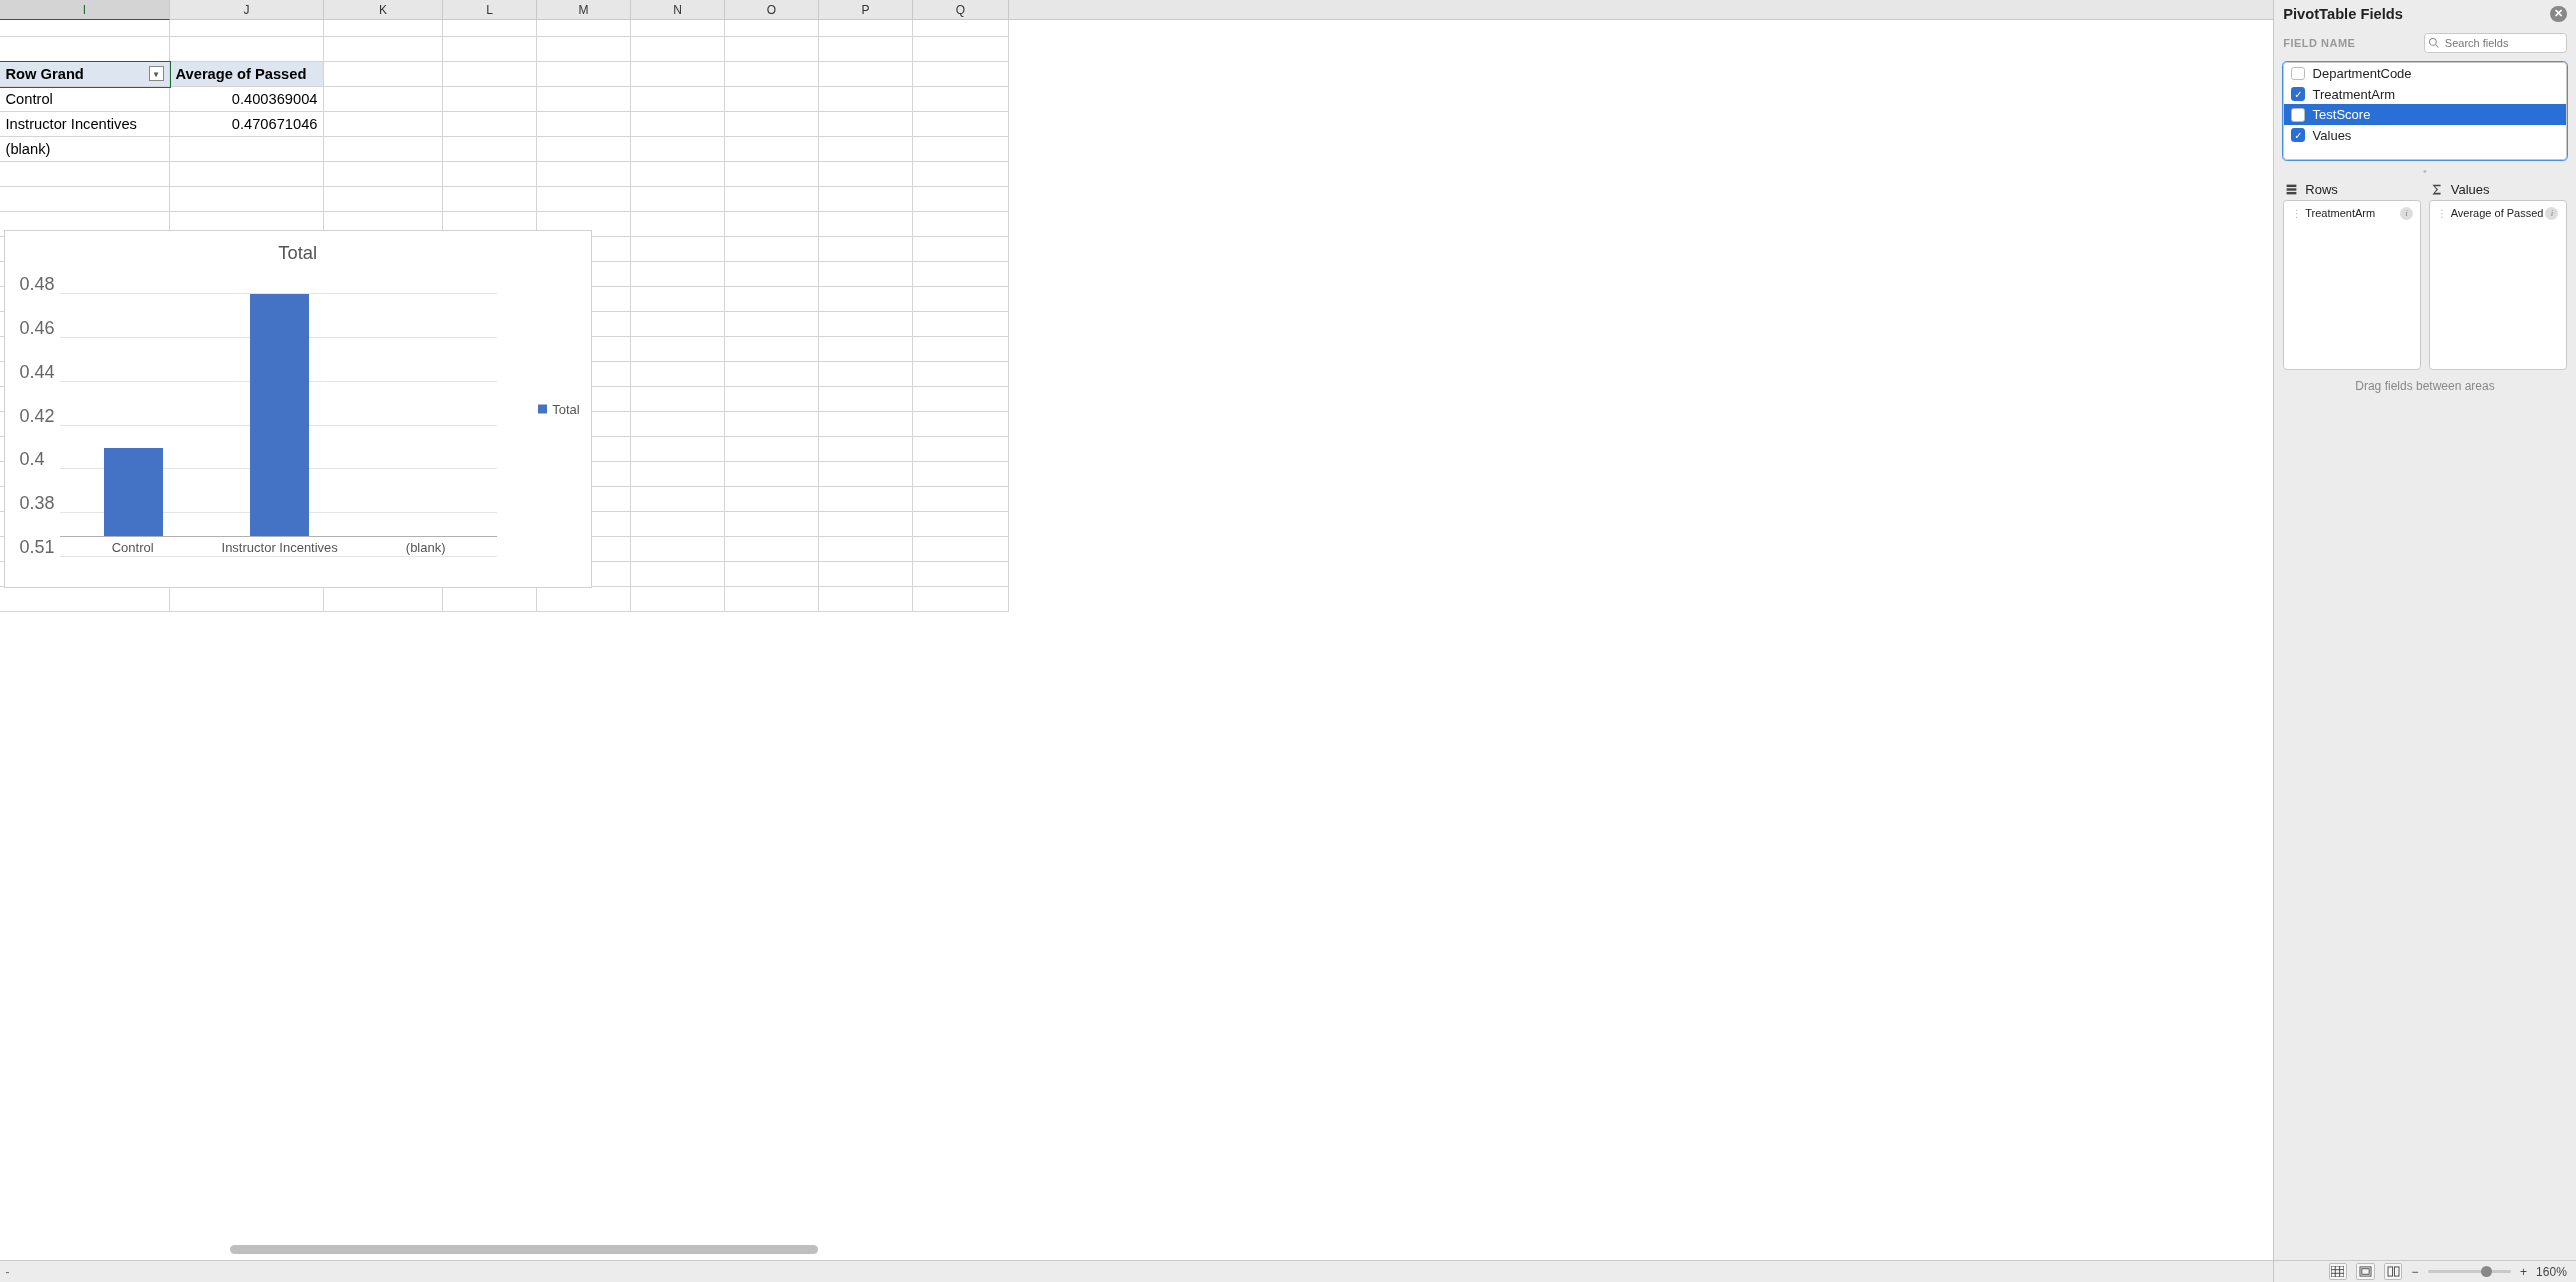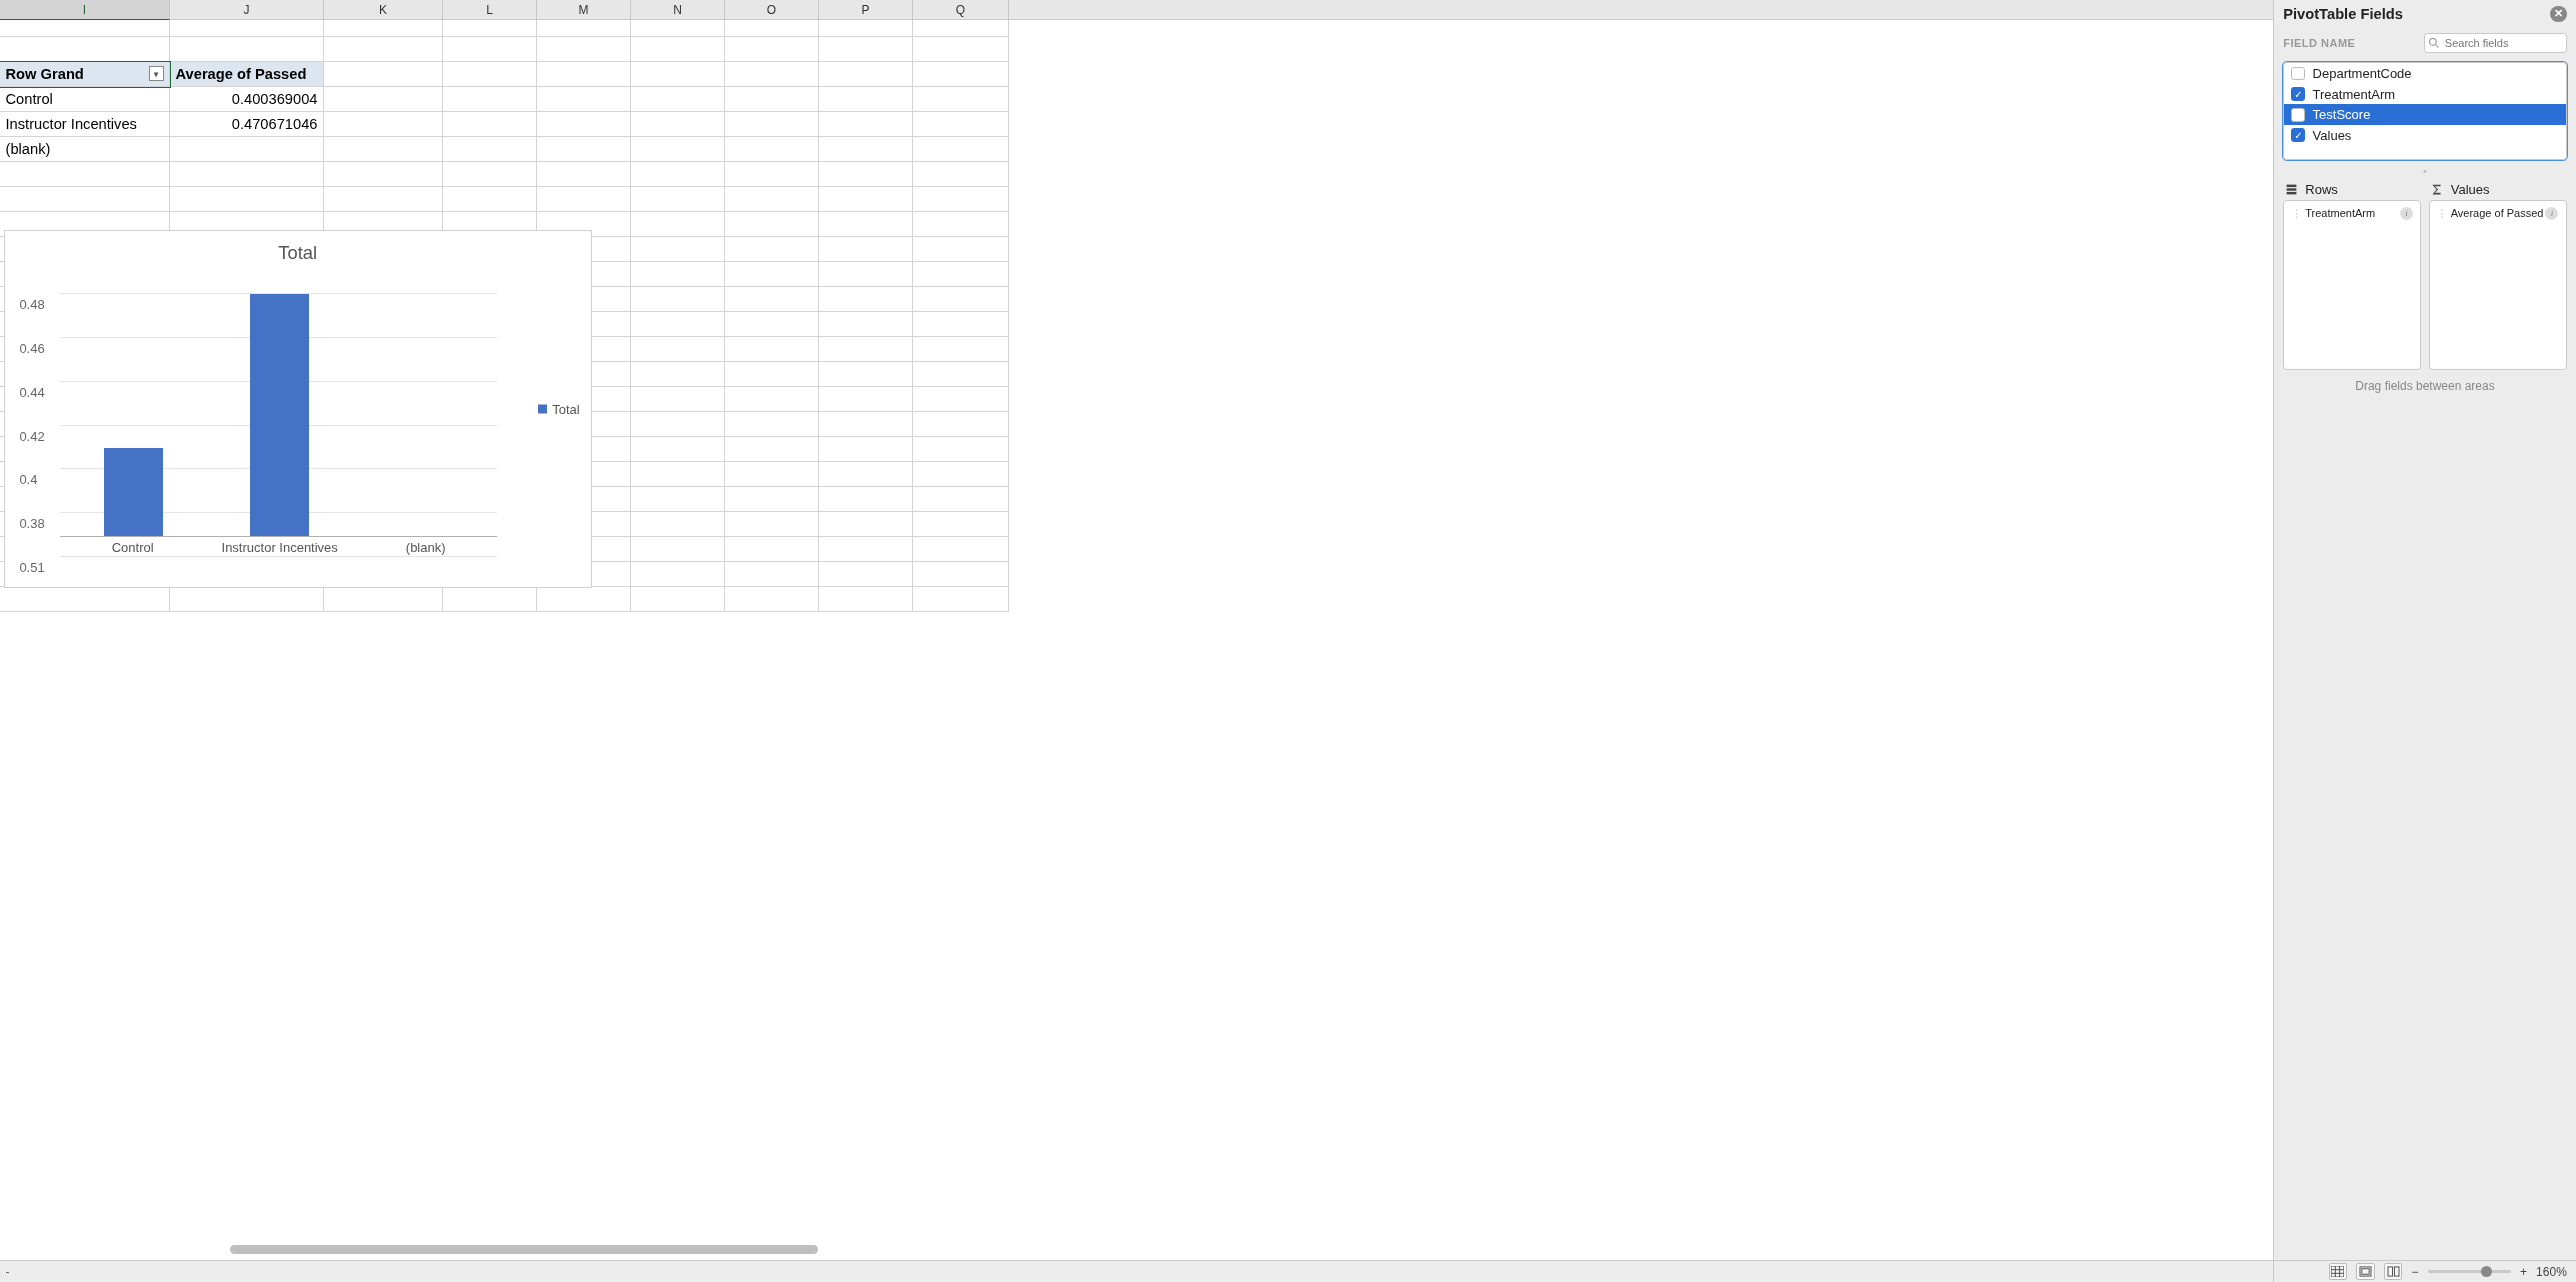--- a/index.html
+++ b/index.html
@@ -68,21 +68,21 @@
   .chart-body {
     position: absolute;
     left: 11px; right: 83px; top: 44px; bottom: 32px;
   }
   .plot {
     position: absolute;
     left: 44px; right: 11px; top: 9.2px; bottom: 18.4px;
     border-bottom: 0.9px solid #b0b0b0;
   }
   .gridline { position: absolute; left: 0; right: 0; border-top: 0.9px solid #e4e4e4; }
-  .ytick { position: absolute; left: 3.7px; font-size: 13px; color: #666; transform: translateY(-50%); margin-top: 20px; }
+  .ytick { position: absolute; left: 3.7px; font-size: 18px; color: #666; transform: translateY(-50%); }
   .bar {
     position: absolute; bottom: 0;
     background: #4472c4;
   }
   .xlabel {
     position: absolute; font-size: 13px; color: #555;
     text-align: center; transform: translateX(-50%);
     bottom: 0;
   }
   .legend {

